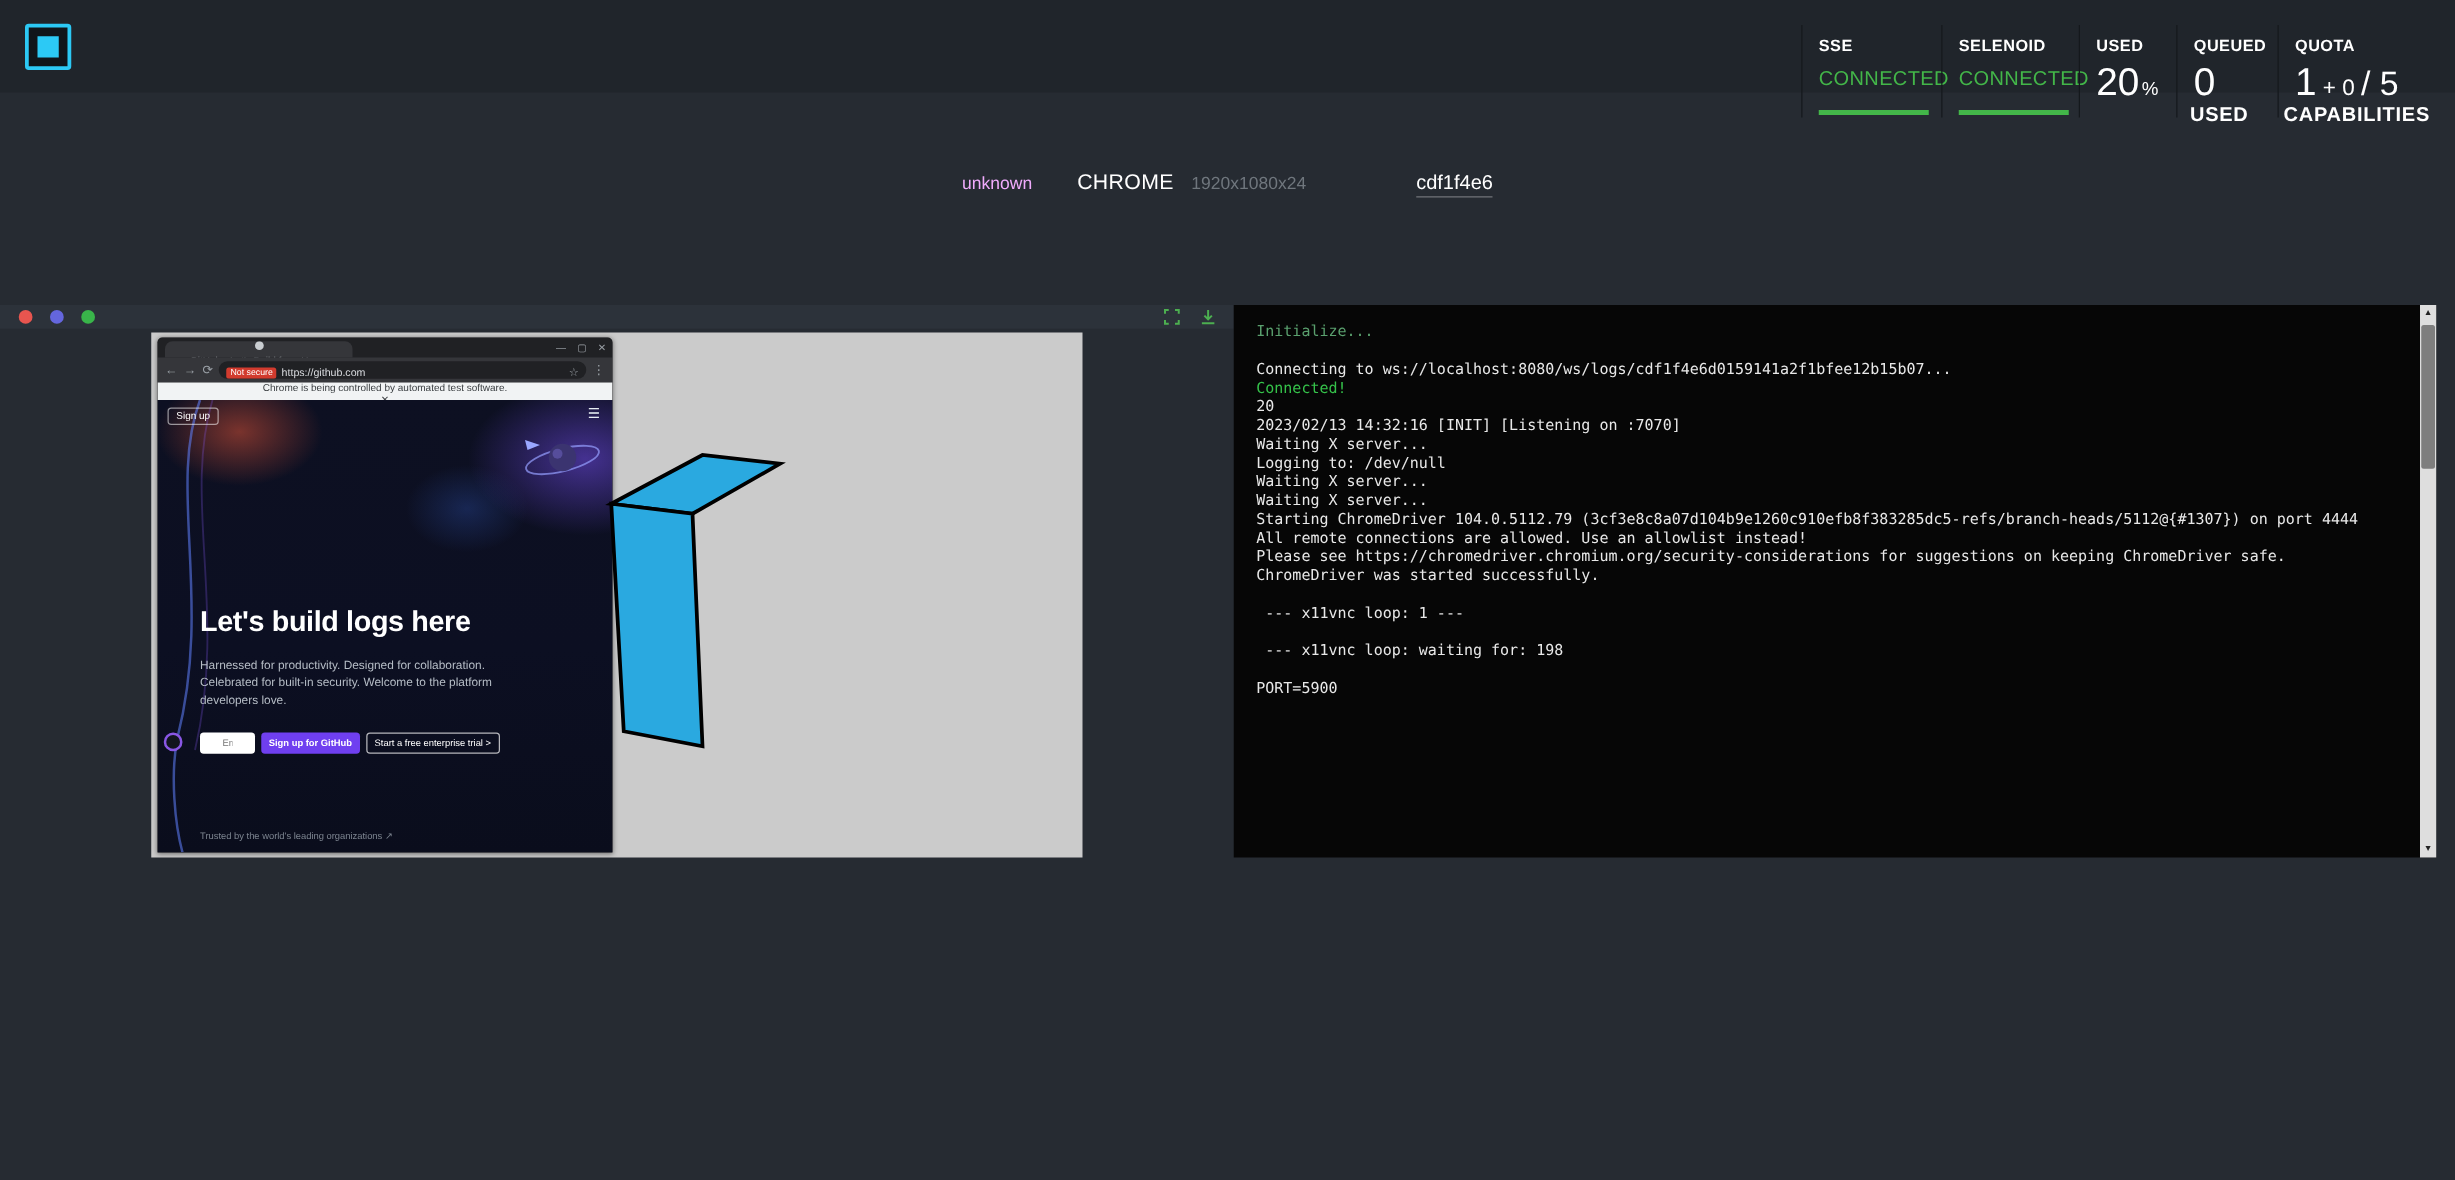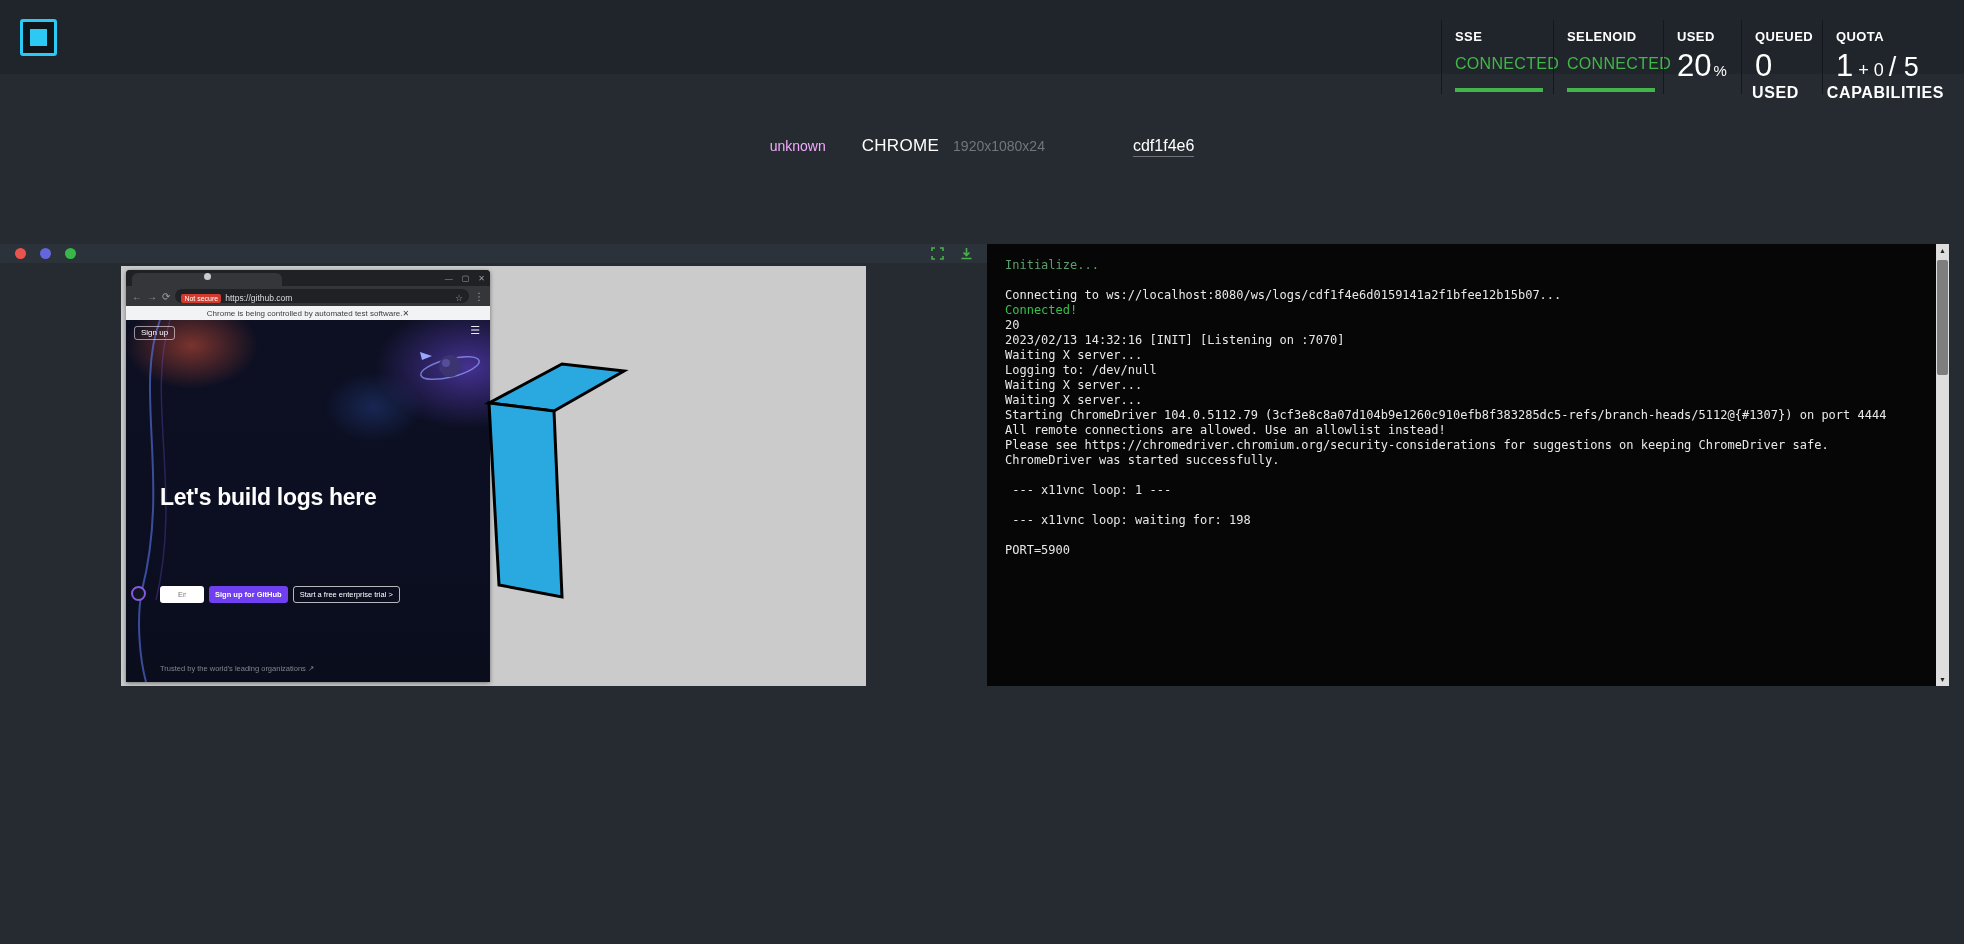--- a/index.html
+++ b/index.html
@@ -98,21 +98,21 @@
   .nav-ic { color:#9aa0a6; font-size:10px; }
   .omnibox {
     flex:1; height:14px; background:#202124; border-radius:7px;
     display:flex; align-items:flex-end; padding:0 6px; gap:4px; overflow:hidden;
   }
   .sec-chip { background:#d23b2e; color:#fff; font-size:7px; padding:1px 3px; border-radius:2px; white-space:nowrap; }
   .url-text { color:#dadce0; font-size:8.5px; white-space:nowrap; }
   .omni-star { margin-left:auto; color:#9aa0a6; font-size:9px; }
   .infobar {
     height:14px; background:#f1f3f4; color:#3c4043; font-size:8px;
-    display:flex; align-items:center; justify-content:center; padding:0 25px;
+    display:flex; align-items:center; justify-content:flex-start; padding:0 5px;flex-direction:column;
   }
   .viewport {
     position:relative; height:362px; overflow:hidden;
     background:
       radial-gradient(95px 62px at 18% 7%, rgba(255,94,58,.45), rgba(255,94,58,0) 70%),
       radial-gradient(130px 85px at 94% 13%, rgba(124,82,255,.50), rgba(124,82,255,0) 72%),
       radial-gradient(70px 50px at 68% 24%, rgba(64,120,255,.22), rgba(64,120,255,0) 70%),
       linear-gradient(180deg, #0d1022 0%, #0c0f22 55%, #0a0d1c 100%);
   }
   .gh-signup-top {
@@ -257,20 +257,21 @@
         </svg>
         <svg class="gh-art" width="70" height="50" viewBox="0 0 70 50">
           <ellipse cx="38" cy="26" rx="30" ry="9" fill="none" stroke="rgba(150,160,255,.7)" stroke-width="1.5" transform="rotate(-14 38 26)"></ellipse>
           <circle cx="38" cy="24" r="11" fill="#3b3470"></circle>
           <circle cx="34" cy="21" r="4" fill="#564d9b"></circle>
           <polygon points="8,10 20,14 10,18" fill="#9aa7ff"></polygon>
         </svg>
         <div class="gh-signup-top">Sign up</div>
         <div class="gh-menu">☰</div>
         <div class="gh-headline">Let's build logs here</div>
+        <div class="gh-sub">Harnessed for productivity. Designed for collaboration. Celebrated for built-in security. Welcome to the platform developers love.</div>
         <div class="gh-node"></div>
         <div class="gh-form">
           <input class="gh-email" placeholder="Email address" style="">
           <button class="gh-cta">Sign up for GitHub</button>
           <button class="gh-trial">Start a free enterprise trial &gt;</button>
         </div>
         <div class="gh-footer">Trusted by the world's leading organizations ↗</div>
       </div>
     </div>
 

